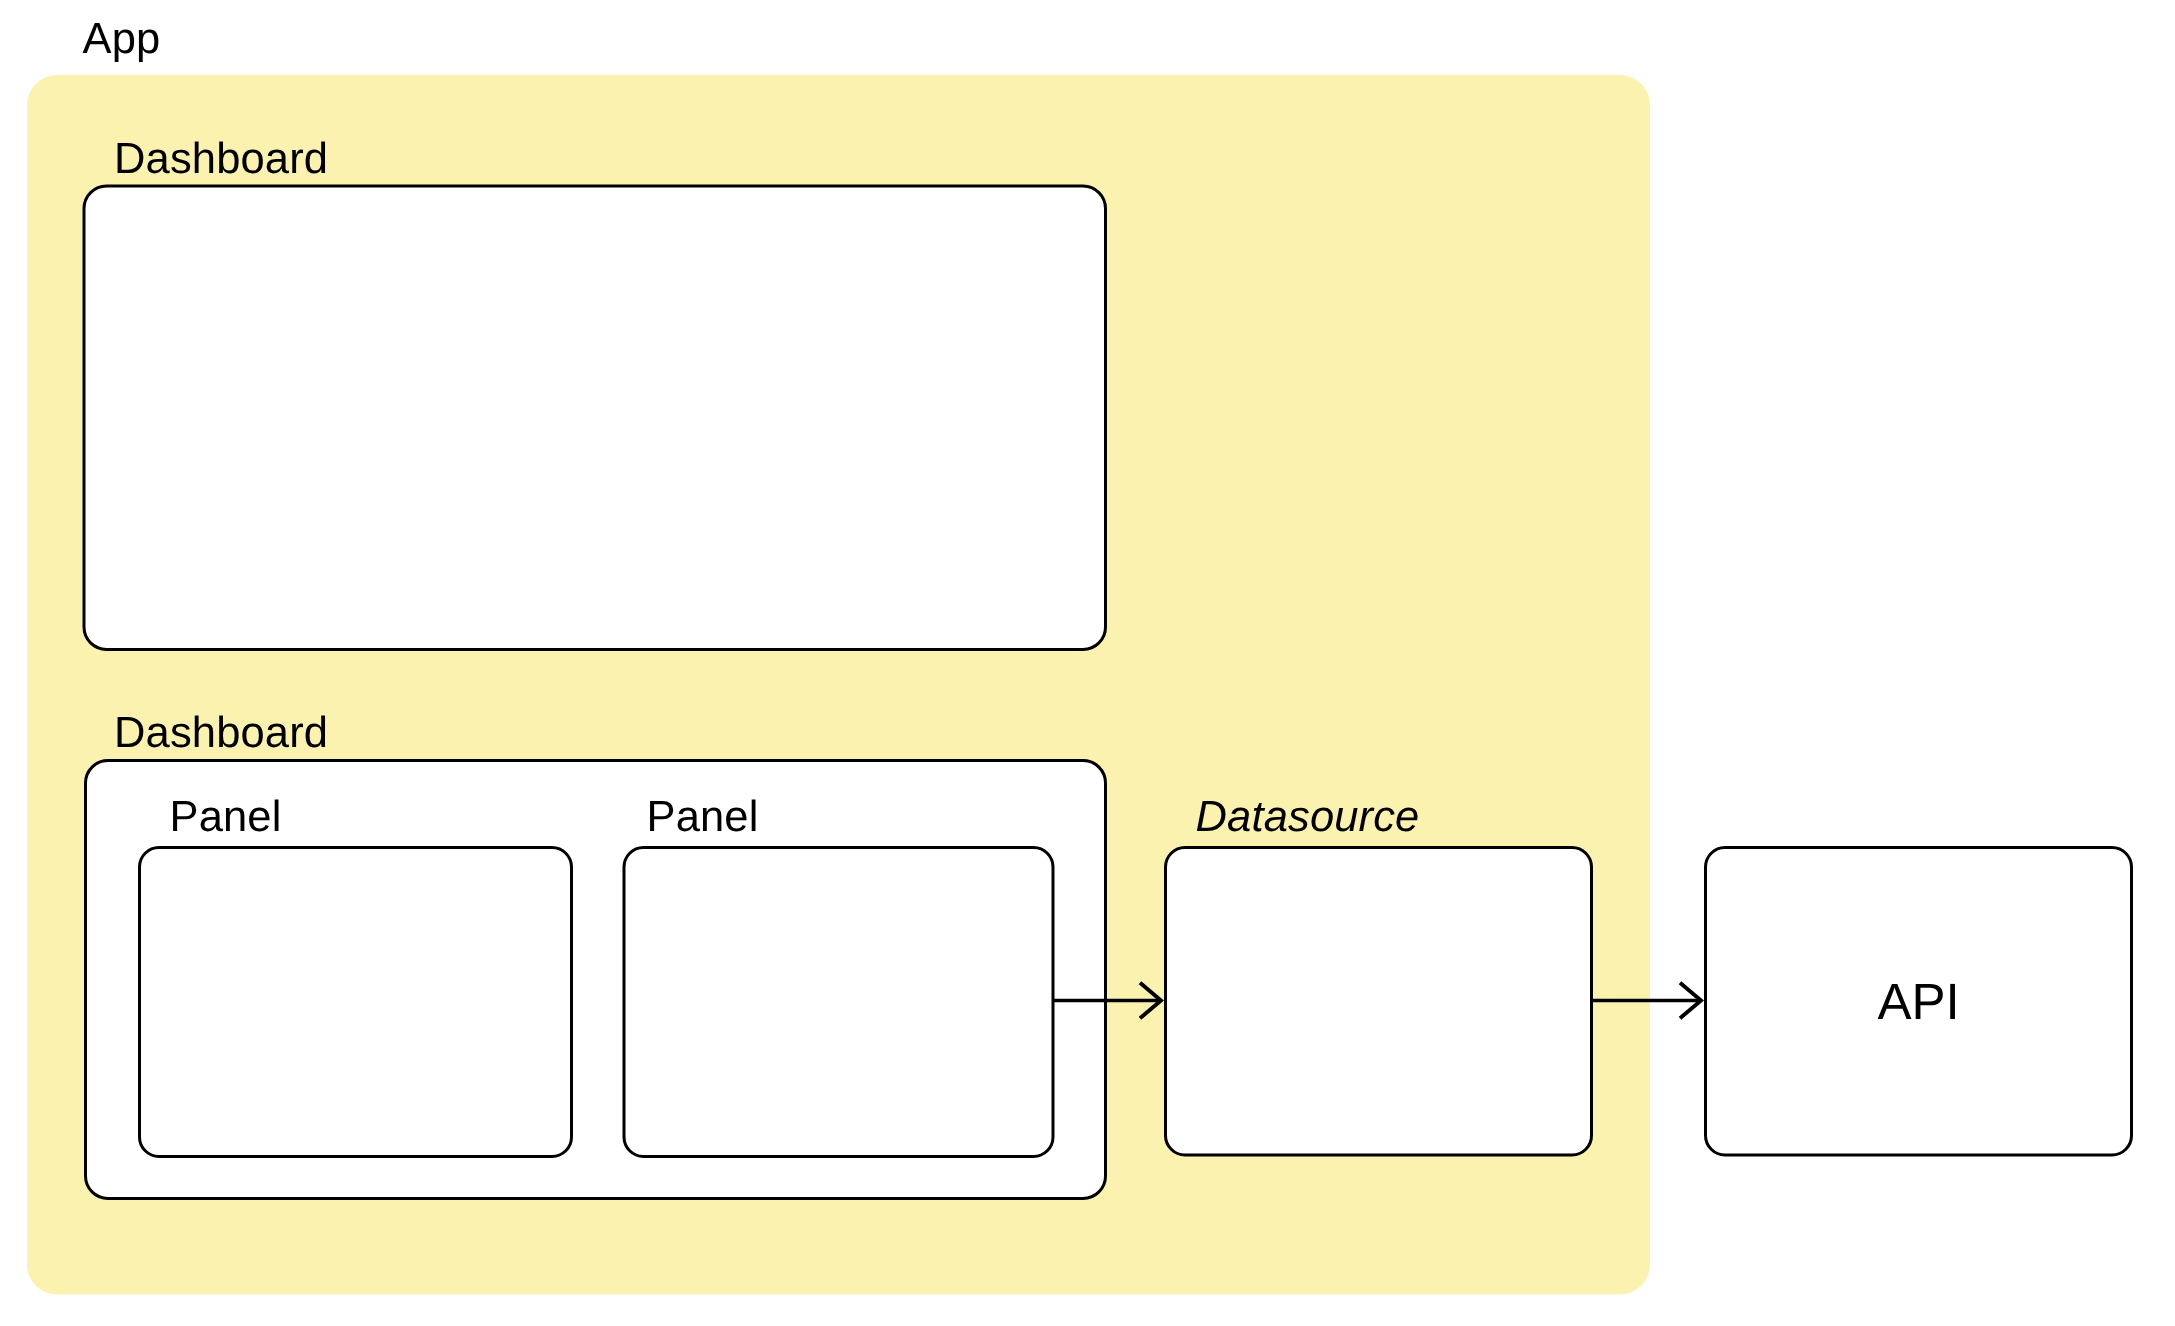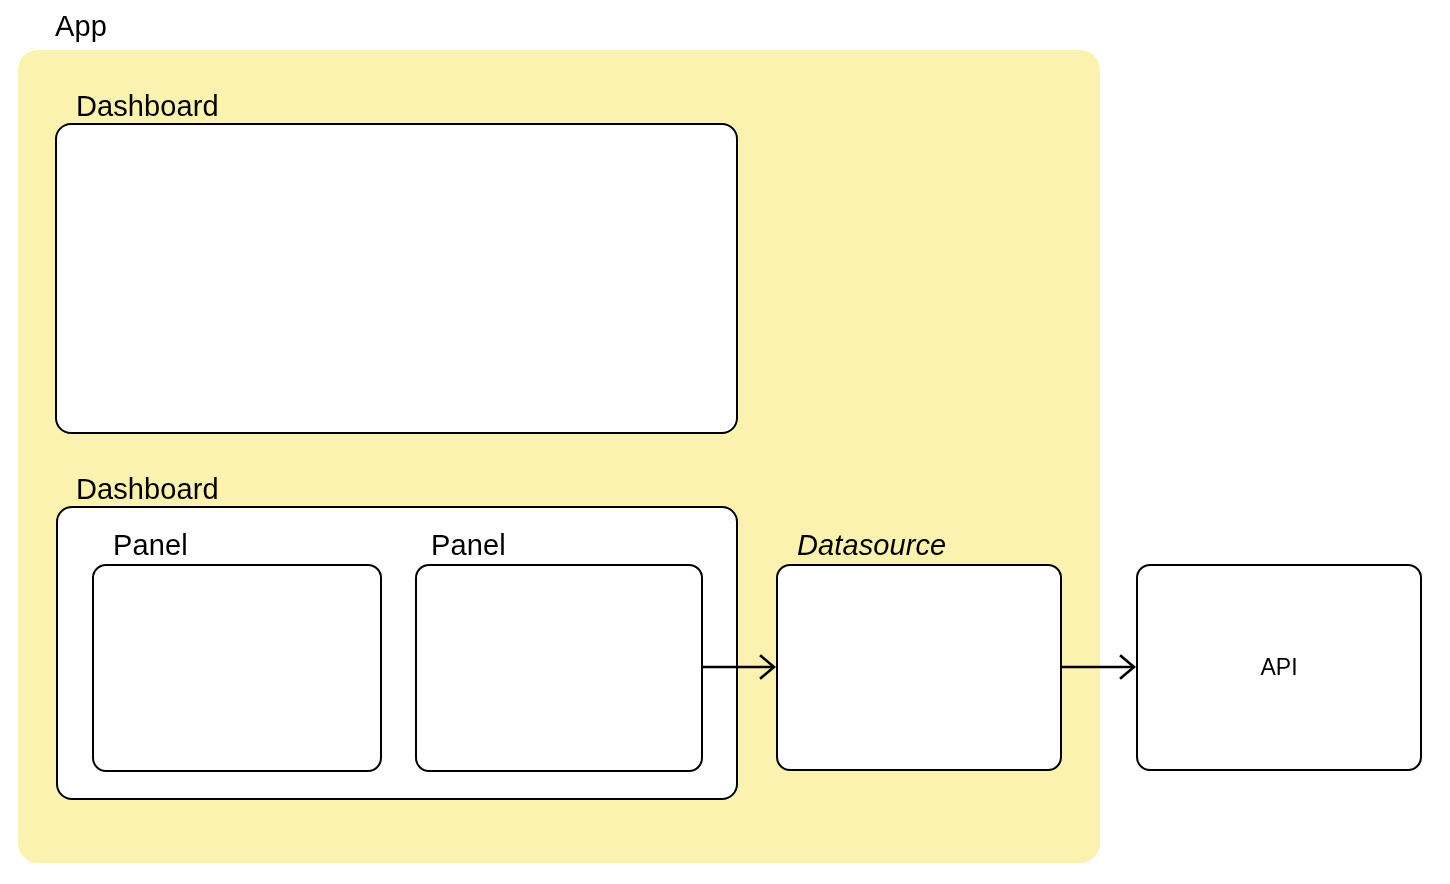--- a/index.html
+++ b/index.html
@@ -54,21 +54,21 @@
     color: #000000;
     white-space: nowrap;
     letter-spacing: 0.1px;
   }
 
   .center-label {
     position: absolute;
     display: flex;
     align-items: center;
     justify-content: center;
-    font-size: 23px;
+    font-size: 34px;
     line-height: 1;
     color: #000000;
     white-space: nowrap;
     pointer-events: none;
   }
 
   
   .connector-layer {
     position: absolute;
     left: 0;

